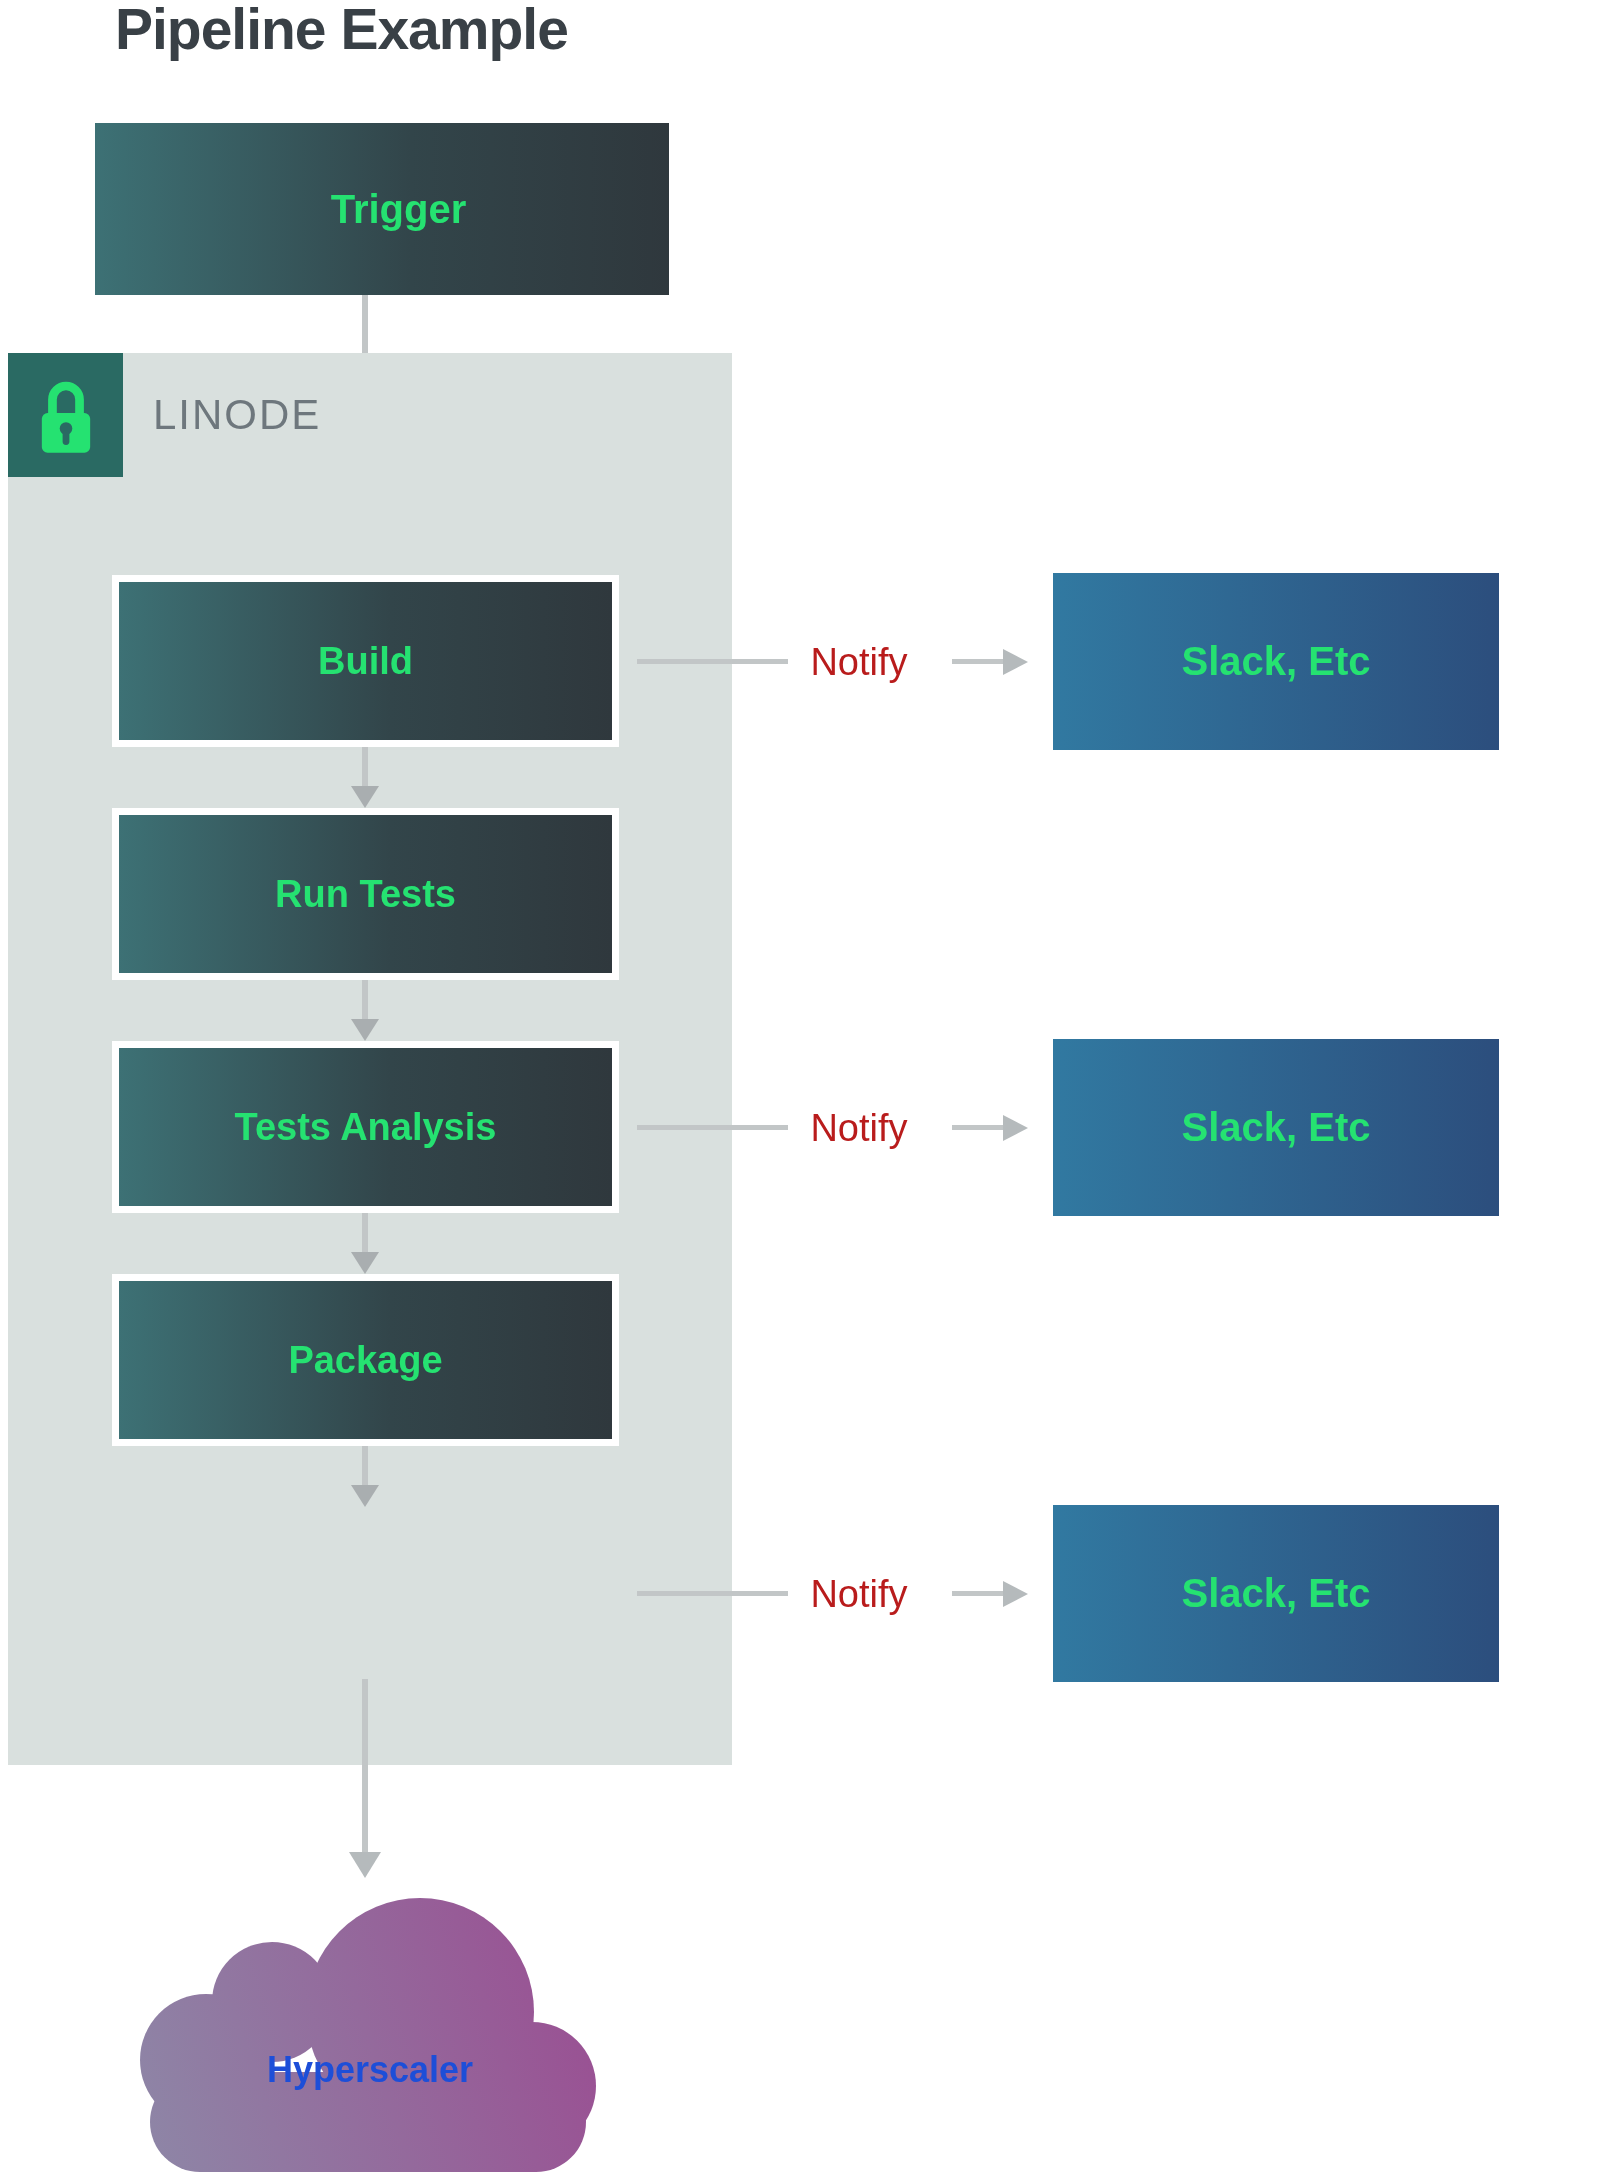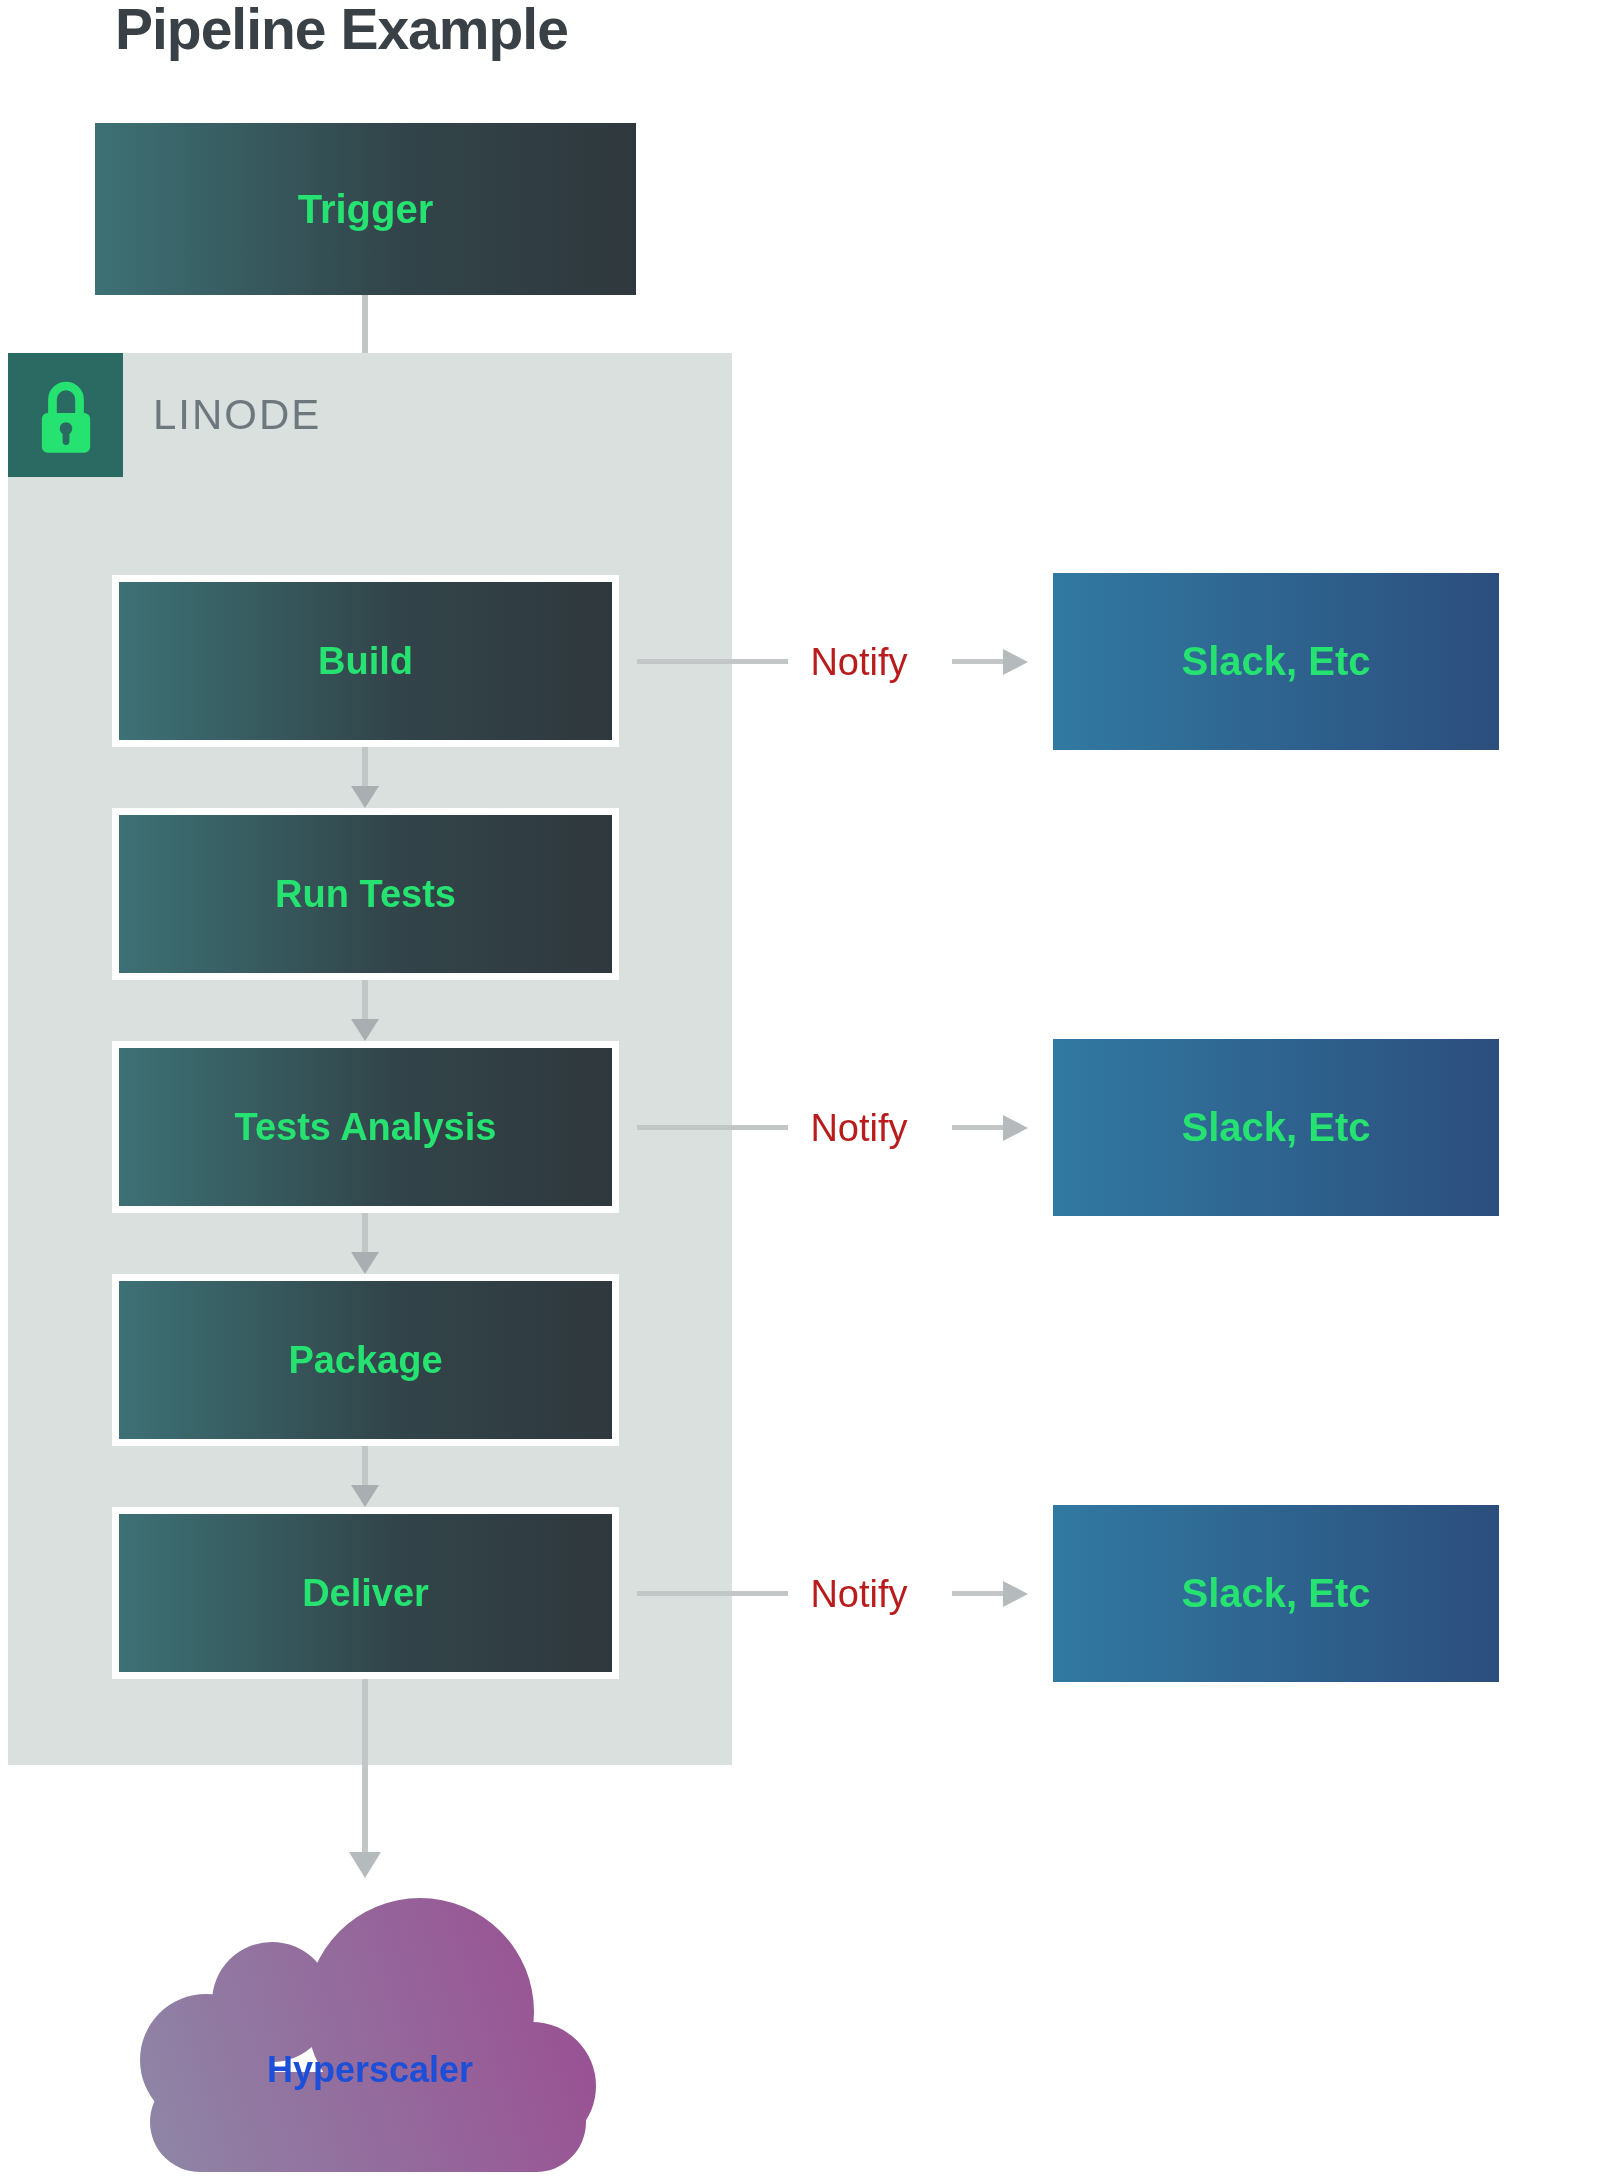--- a/index.html
+++ b/index.html
@@ -29,21 +29,21 @@
     font-size:42px;color:#6e777d;letter-spacing:2px;
     display:flex;align-items:center;
   }
   
   .node{
     position:absolute;
     background:linear-gradient(90deg,#3d7175 0%,#32454a 55%,#2f383d 100%);
     display:flex;align-items:center;justify-content:center;
     color:#25e271;font-weight:700;
   }
-  .trigger{left:95px;top:123px;width:541px;height:172px;font-size:40px;}
+  .trigger{left:95px;top:123px;width:541px;height:172px;font-size:40px;padding-left:33px;}
   .stage{left:112px;width:507px;height:172px;border:7px solid #ffffff;
          box-sizing:border-box;font-size:38px;}
   .slack{
     position:absolute;left:1053px;width:446px;height:177px;
     background:linear-gradient(90deg,#3179a1 0%,#2c4e7d 100%);
     display:flex;align-items:center;justify-content:center;
     color:#25e271;font-weight:700;font-size:40px;
   }
   
   .vline{position:absolute;width:6px;background:#c2c6c7;}
@@ -99,23 +99,20 @@
   </div>
   <div class="node stage" style="top:808px;">
     <span>Run Tests</span>
   </div>
   <div class="node stage" style="top:1041px;">
     <span>Tests Analysis</span>
   </div>
   <div class="node stage" style="top:1274px;">
     <span>Package</span>
   </div>
-  <div class="node stage" style="top:1507px;">
-    <span>Deliver</span>
-  </div>
 
   <div class="vline" style="left:362px;top:747px;height:40px;"></div>
   <div class="vhead small" style="left:351px;top:786px;"></div>
 
   <div class="vline" style="left:362px;top:980px;height:40px;"></div>
   <div class="vhead small" style="left:351px;top:1019px;"></div>
 
   <div class="vline" style="left:362px;top:1213px;height:40px;"></div>
   <div class="vhead small" style="left:351px;top:1252px;"></div>
 

